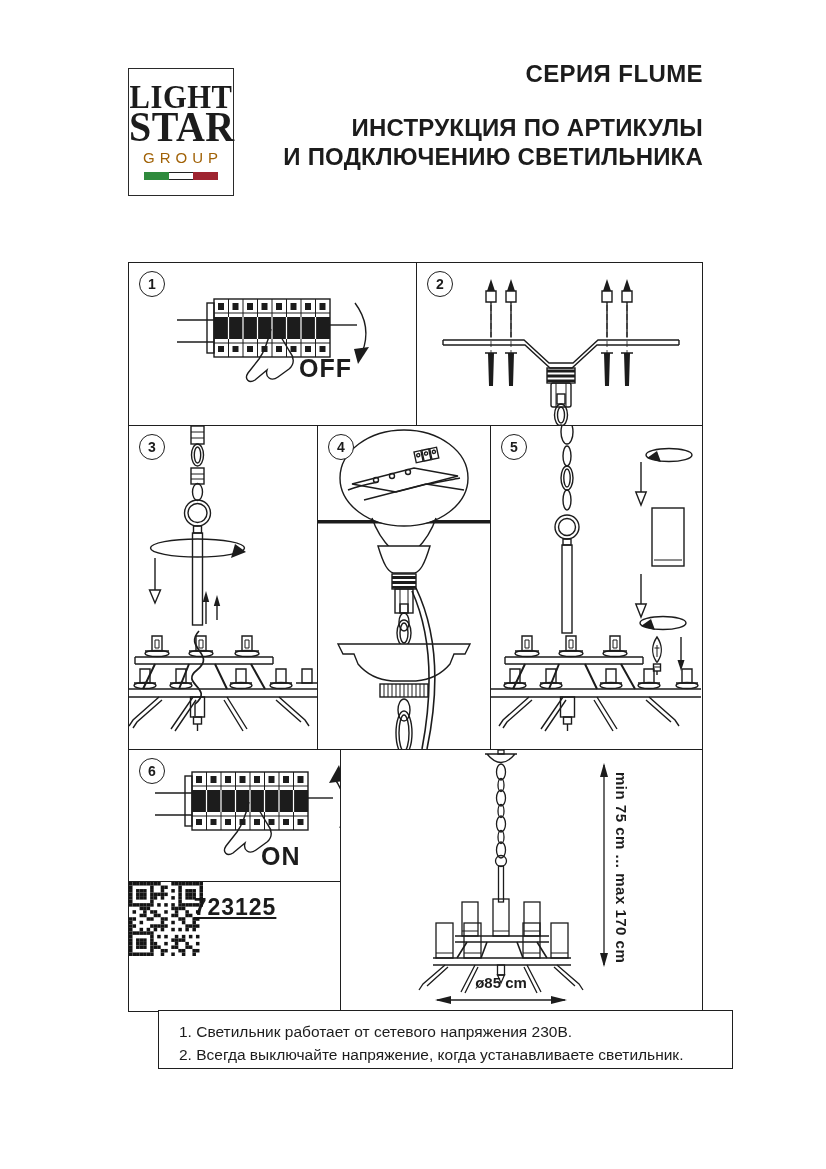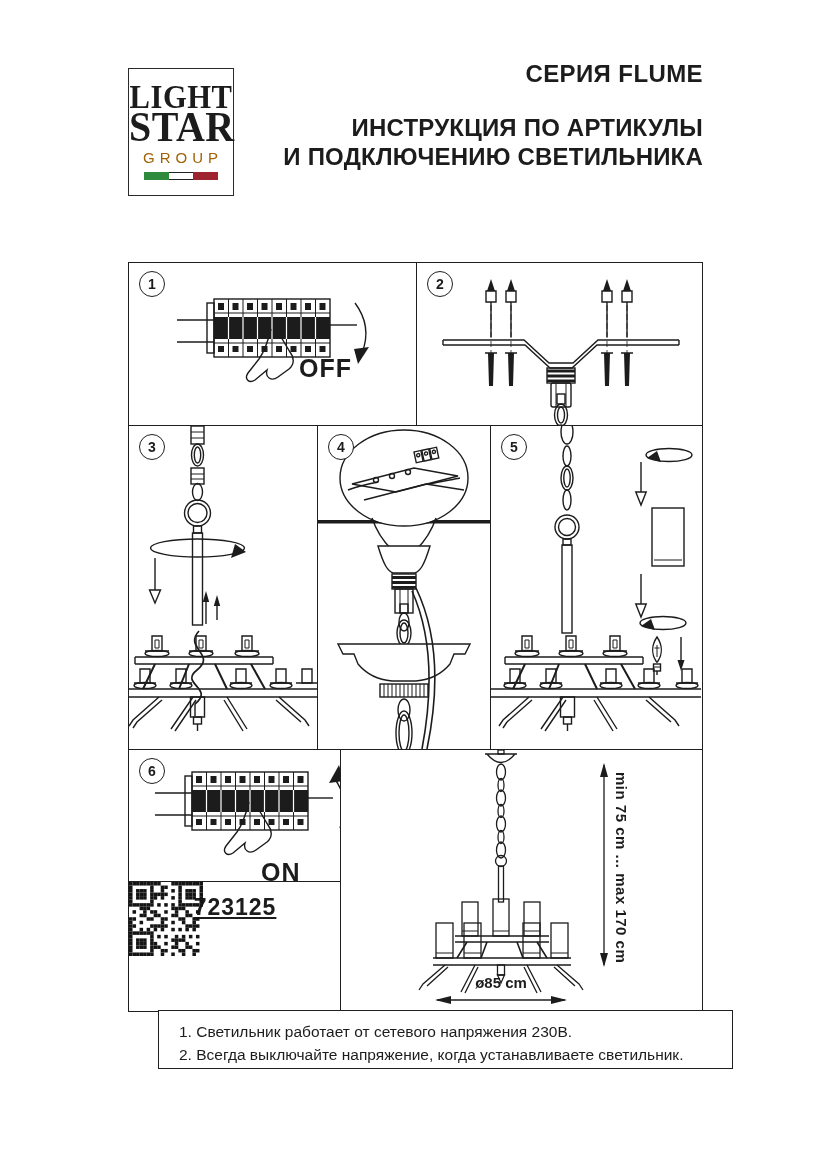--- a/index.html
+++ b/index.html
@@ -313,21 +313,21 @@
       </g>
       <g>
         <line x1="190" y1="211" x2="190" y2="234"></line>
         <path fill="#1c1c1c" stroke="none" d="M186.5 234 L193.5 234 L190 245 Z"></path>
       </g>
     </svg>
   </section>
 
   <section class="panel" id="p6">
     <span class="badge">6</span>
-    <span class="swlabel" style="left:132px;top:108px;text-align:center;">ON</span>
+    <span class="swlabel" style="left:132px;top:92px;text-align:center;">ON</span>
     <svg width="211" height="131" viewBox="0 0 211 131" stroke="#1c1c1c" fill="none" stroke-width="1.4">
       <g transform="translate(-22,-14)">
         <line x1="48" y1="57" x2="85" y2="57"></line>
           <line x1="48" y1="79" x2="85" y2="79"></line>
         <line x1="201" y1="62" x2="226" y2="62"></line>
         <rect x="78" y="40" width="7" height="50"></rect>
         <rect x="85" y="36" width="116" height="58"></rect>
         <path d="M99.5 36 V94 M114 36 V94 M128.5 36 V94 M143 36 V94 M157.5 36 V94 M172 36 V94 M186.5 36 V94" stroke-width="1"></path>
         <line x1="85" y1="50" x2="201" y2="50" stroke-width="1"></line>
         <line x1="85" y1="80" x2="201" y2="80" stroke-width="1"></line>

